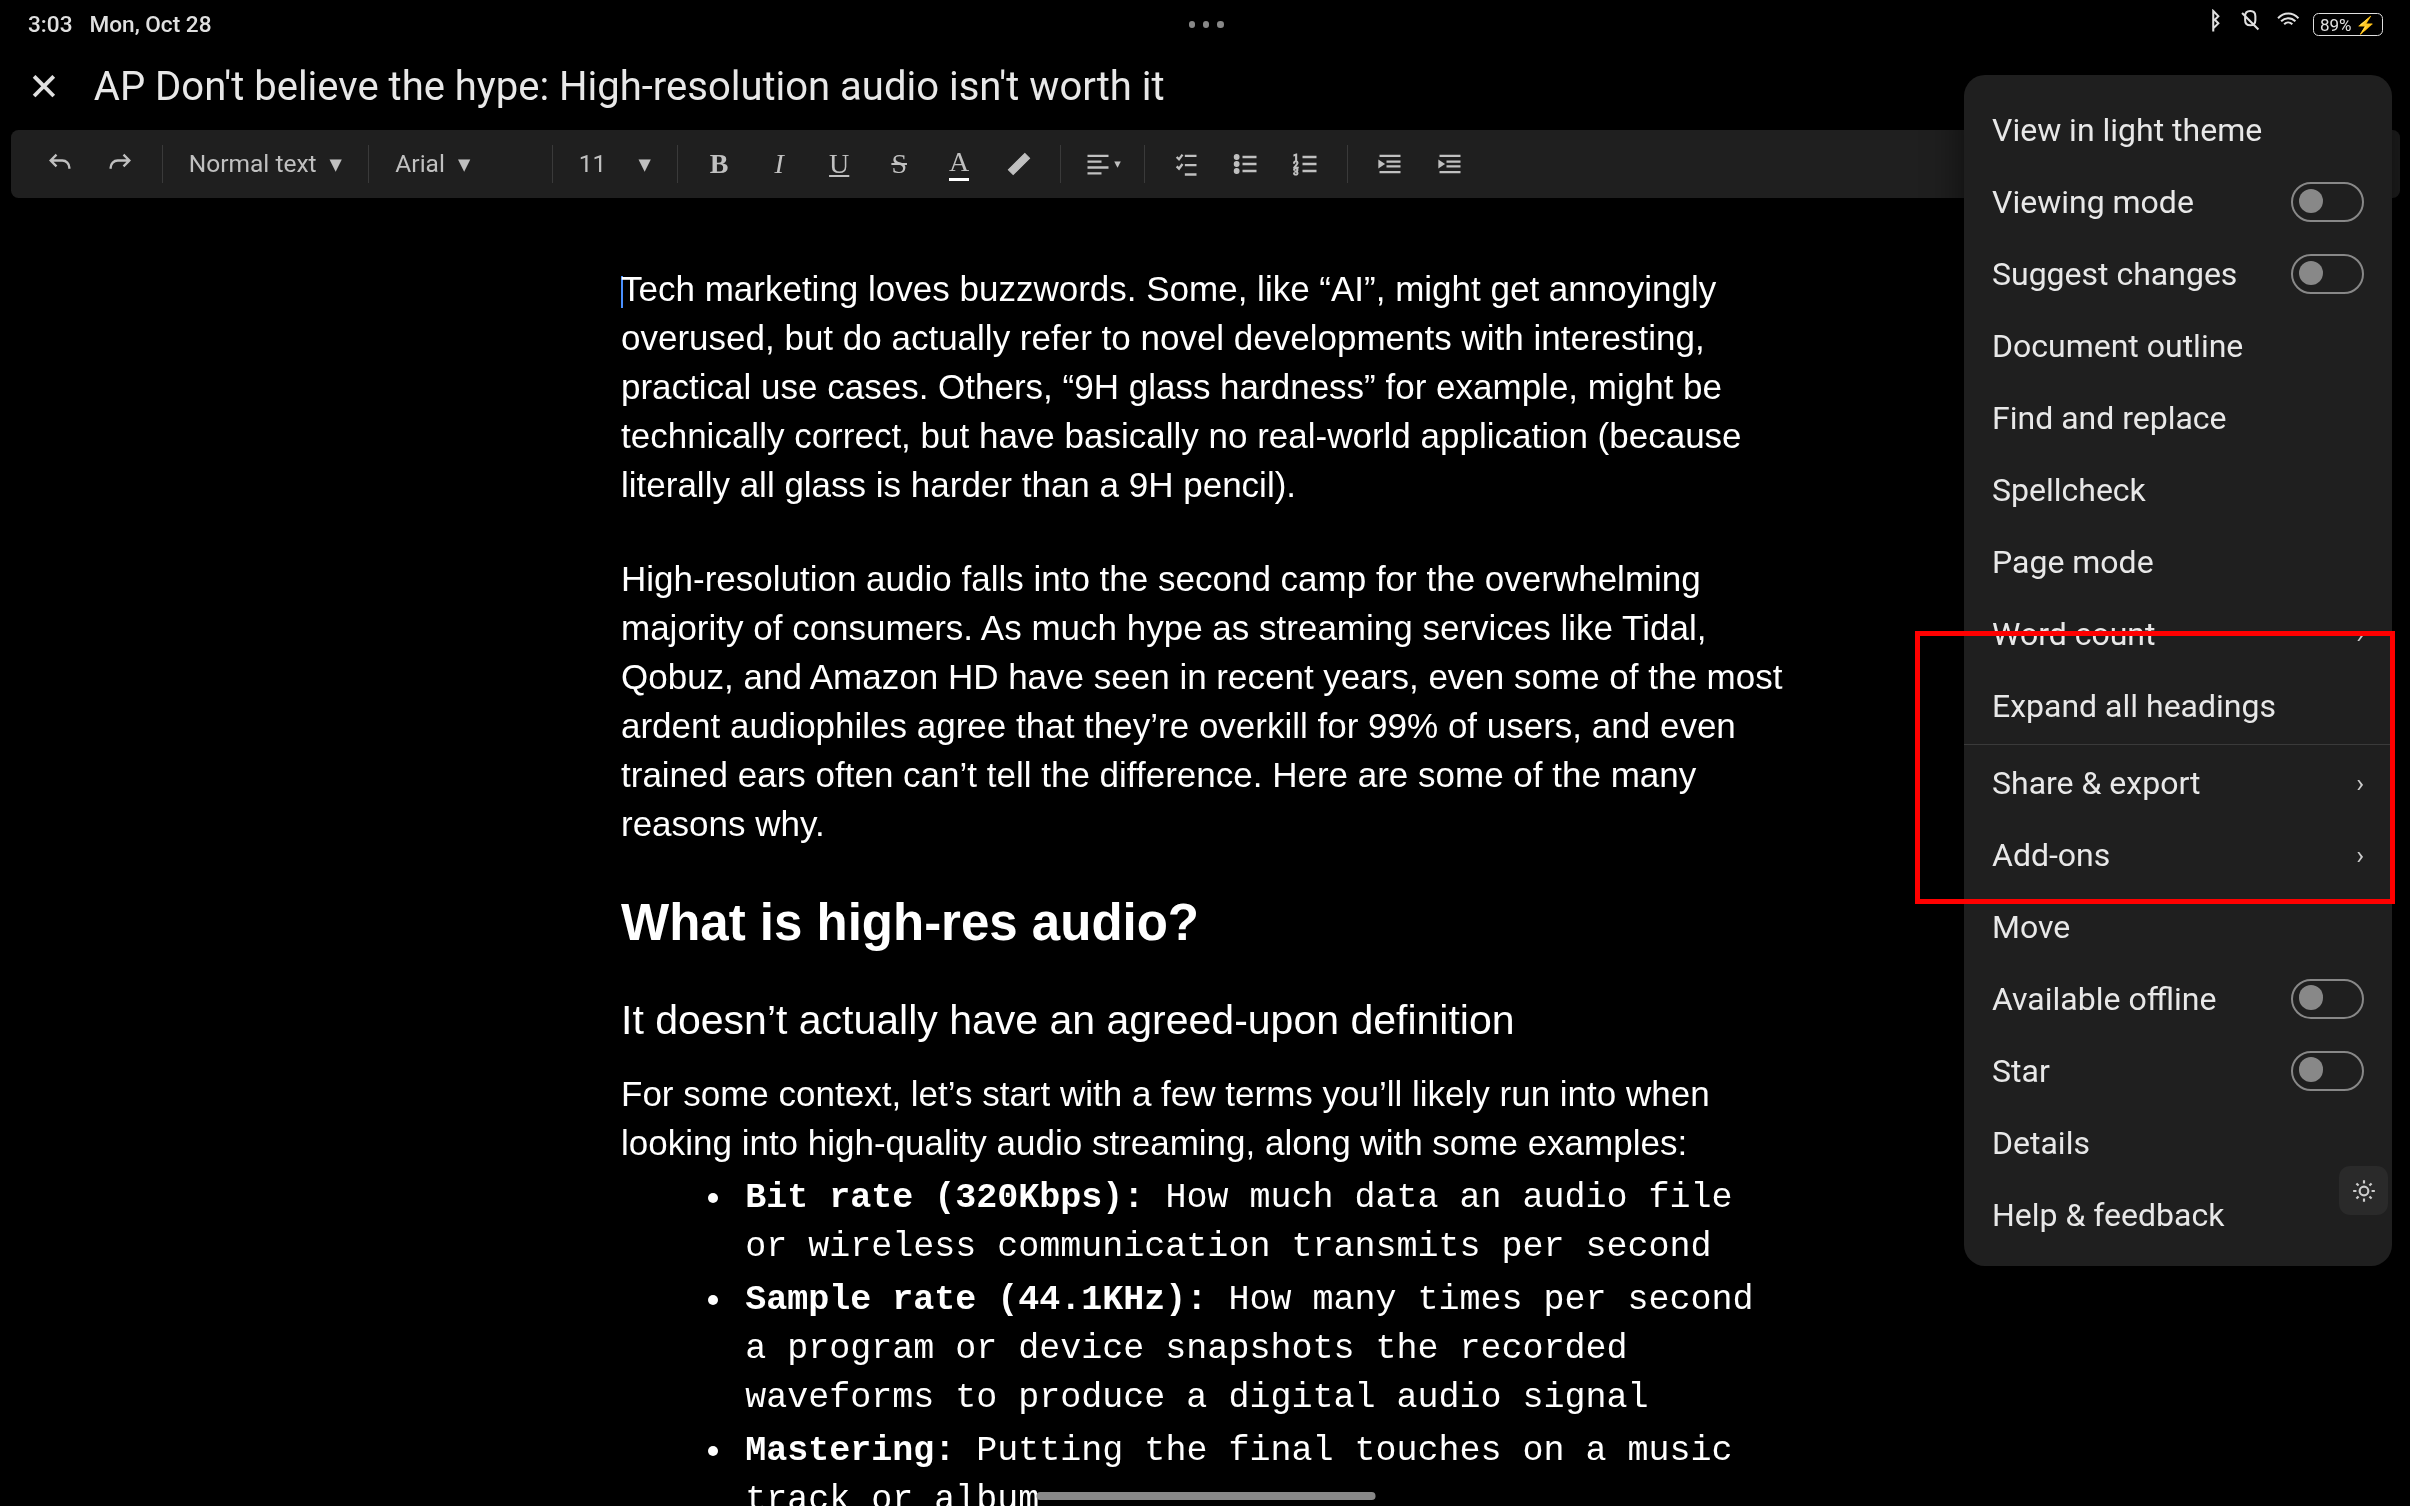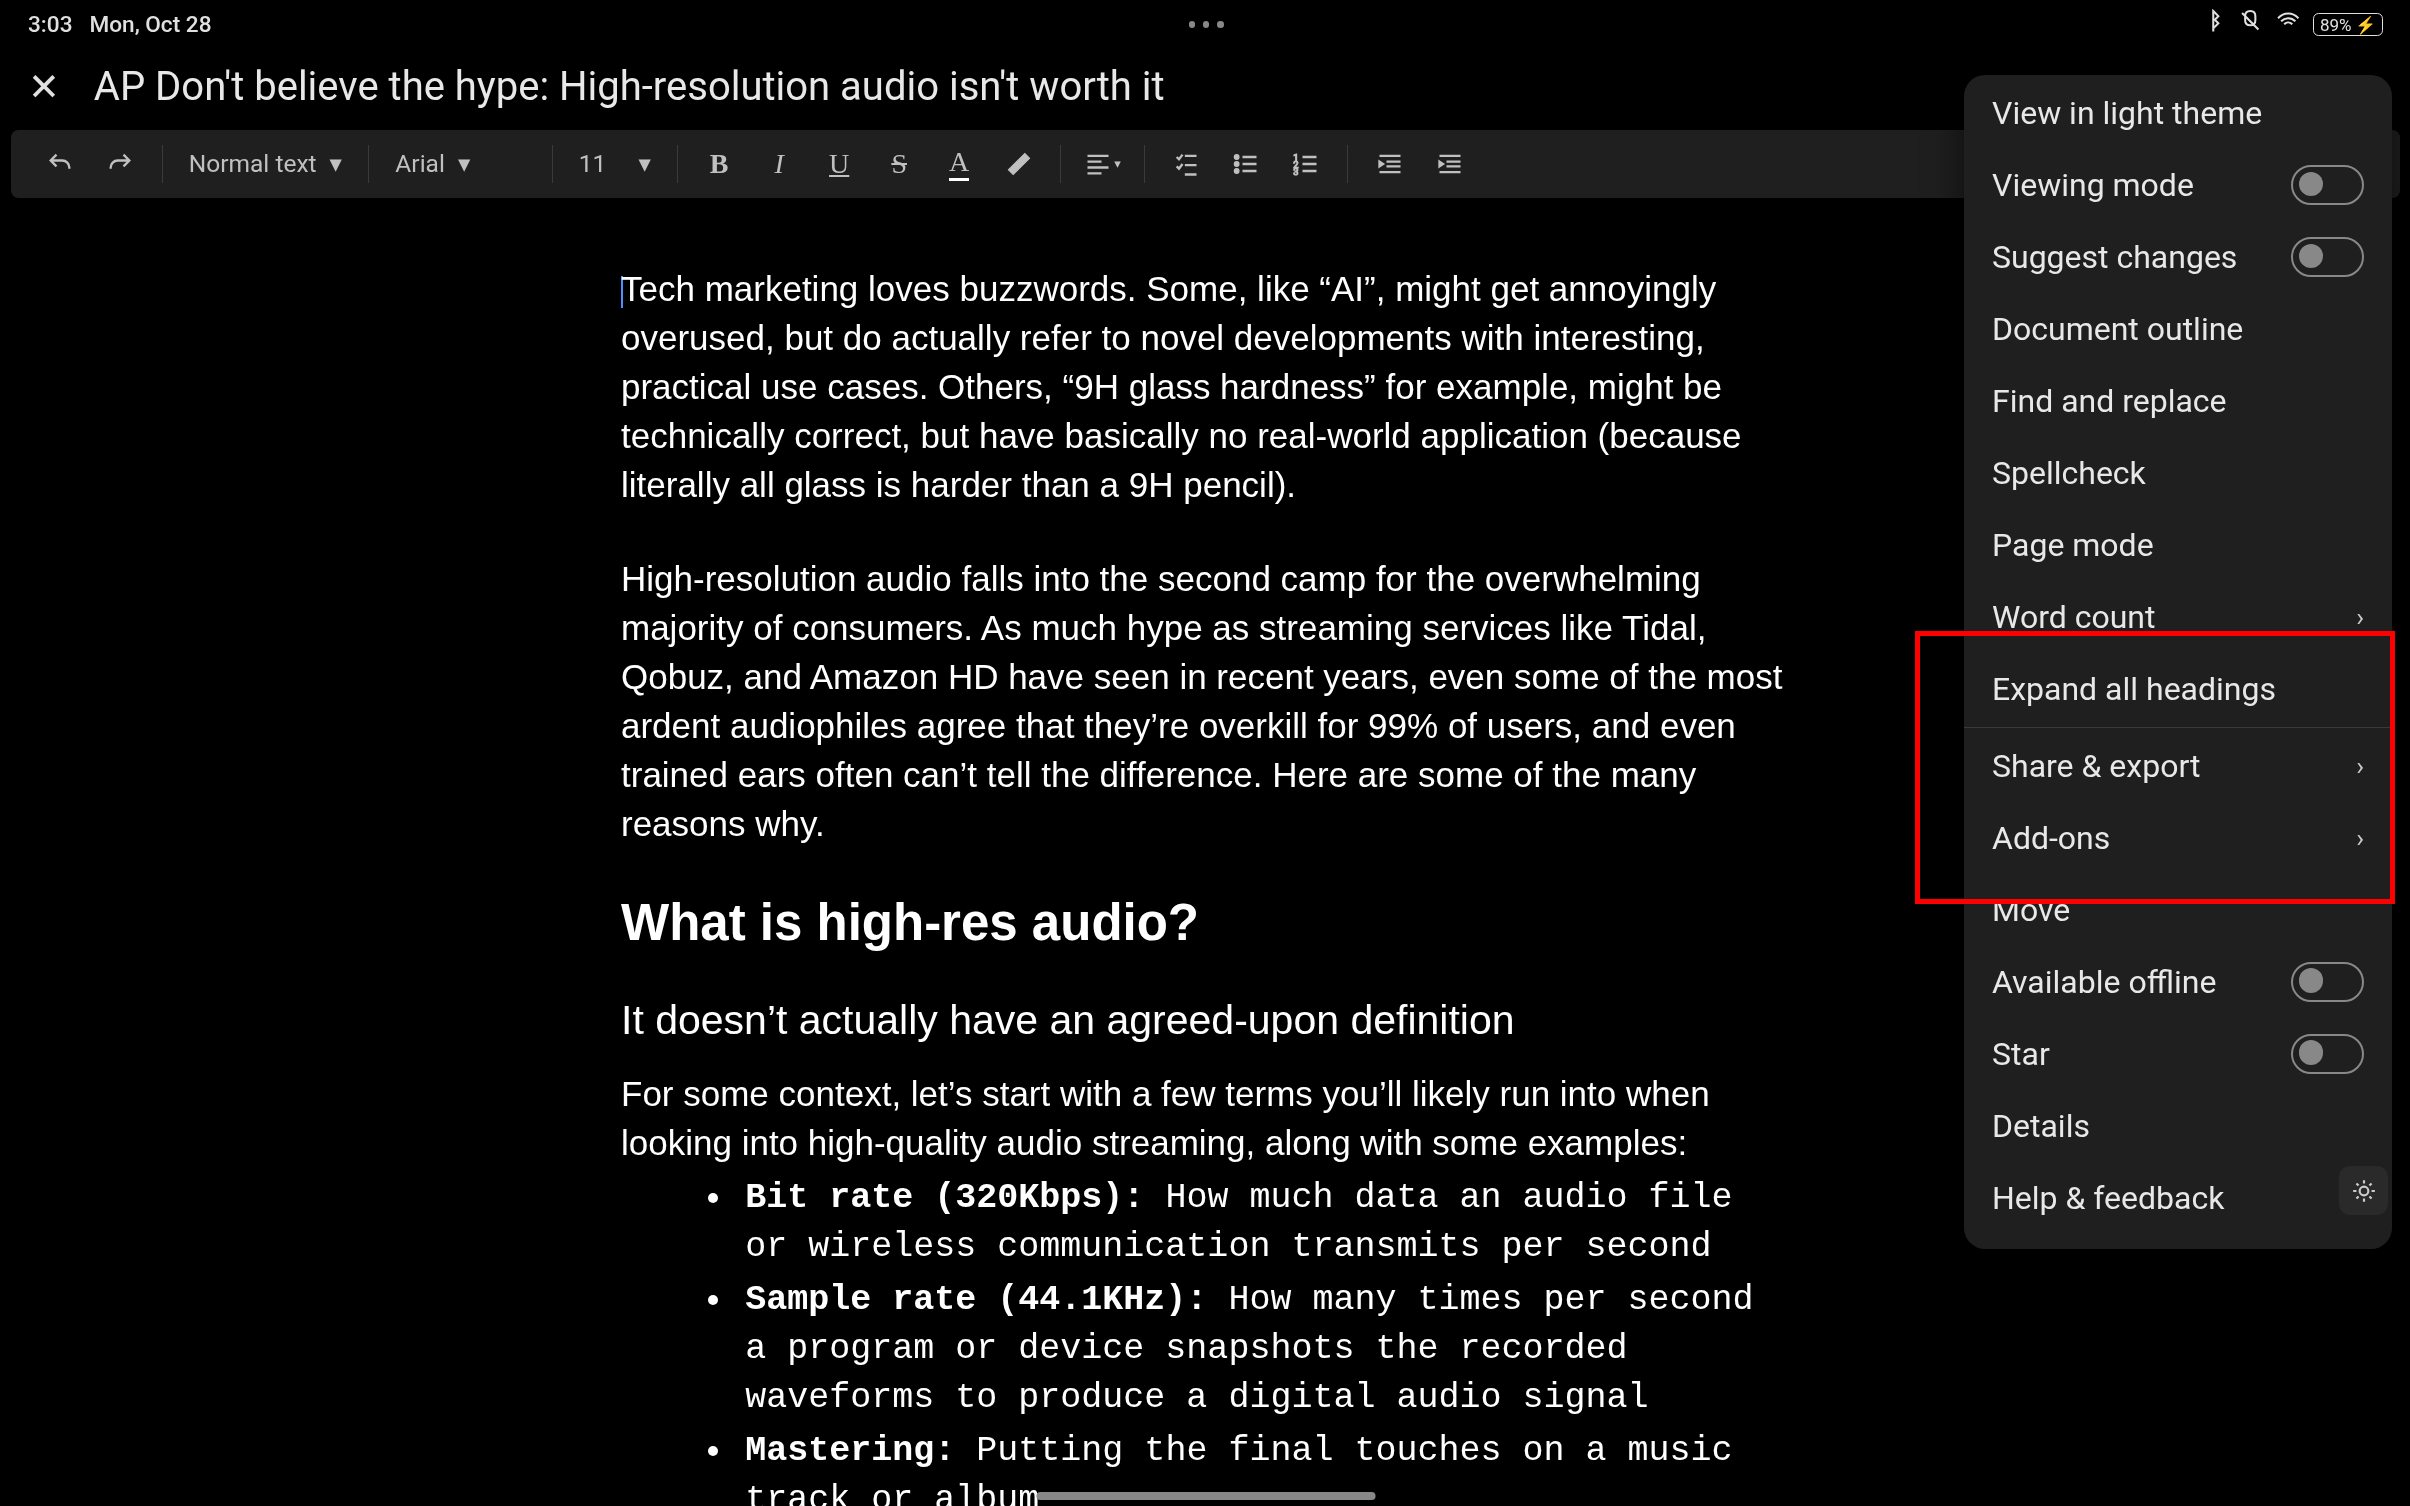--- a/index.html
+++ b/index.html
@@ -77,21 +77,21 @@
 .content-area li b { font-weight:700; }
 .cursor-caret { display:inline-block; width:1.9px; height:32px; background:#4a90ff; vertical-align:middle; margin-right:-1.9px;}
 
 .side-menu {
   position:absolute;
   top: 75px;
   right: 19px;
   width: 428px;
   background:#1f1f1f;
   border-radius: 21px;
-  padding: 2px 0 15px;
+  padding: 19px 0 15px;
   box-shadow: 0 9.4px 38px rgba(0,0,0,0.6);
 }
 .menu-item {
   height: 72px;
   display:flex;
   align-items:center;
   justify-content:space-between;
   padding: 0 28px;
   font-size: 32px;
   font-weight:400;

